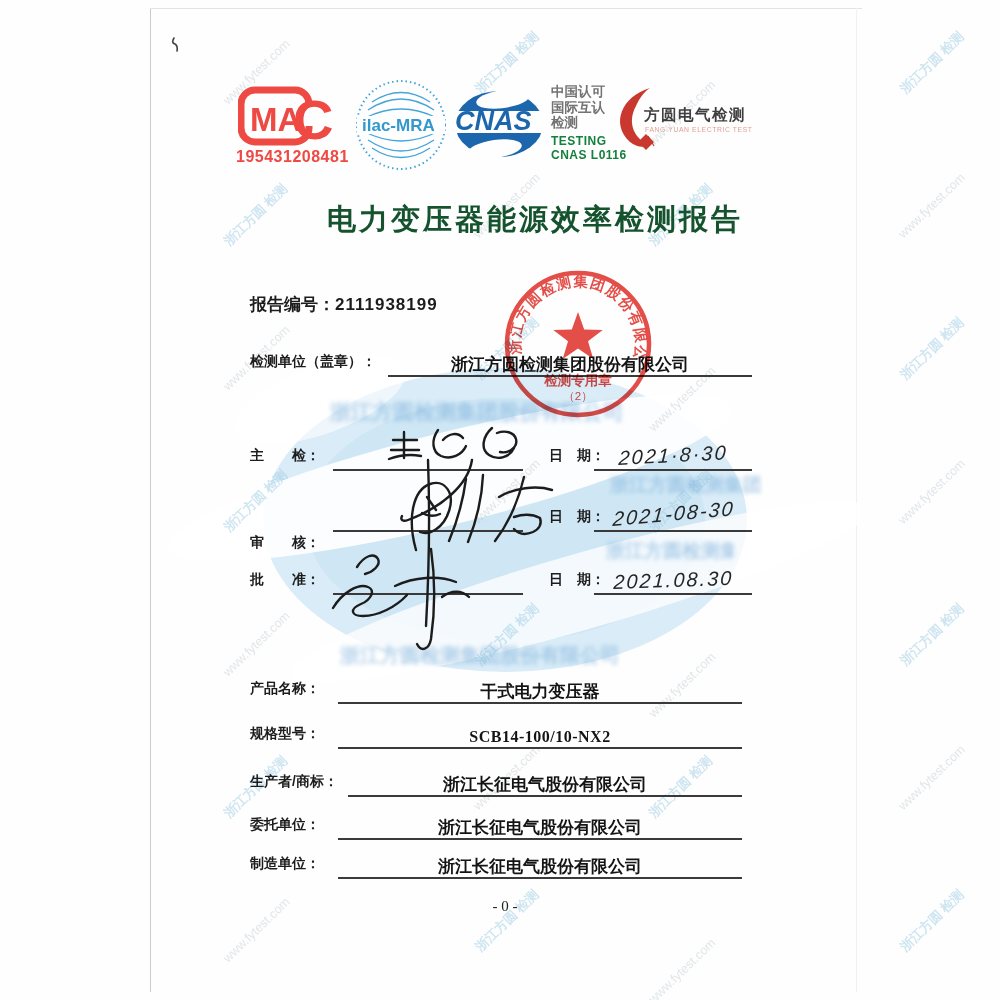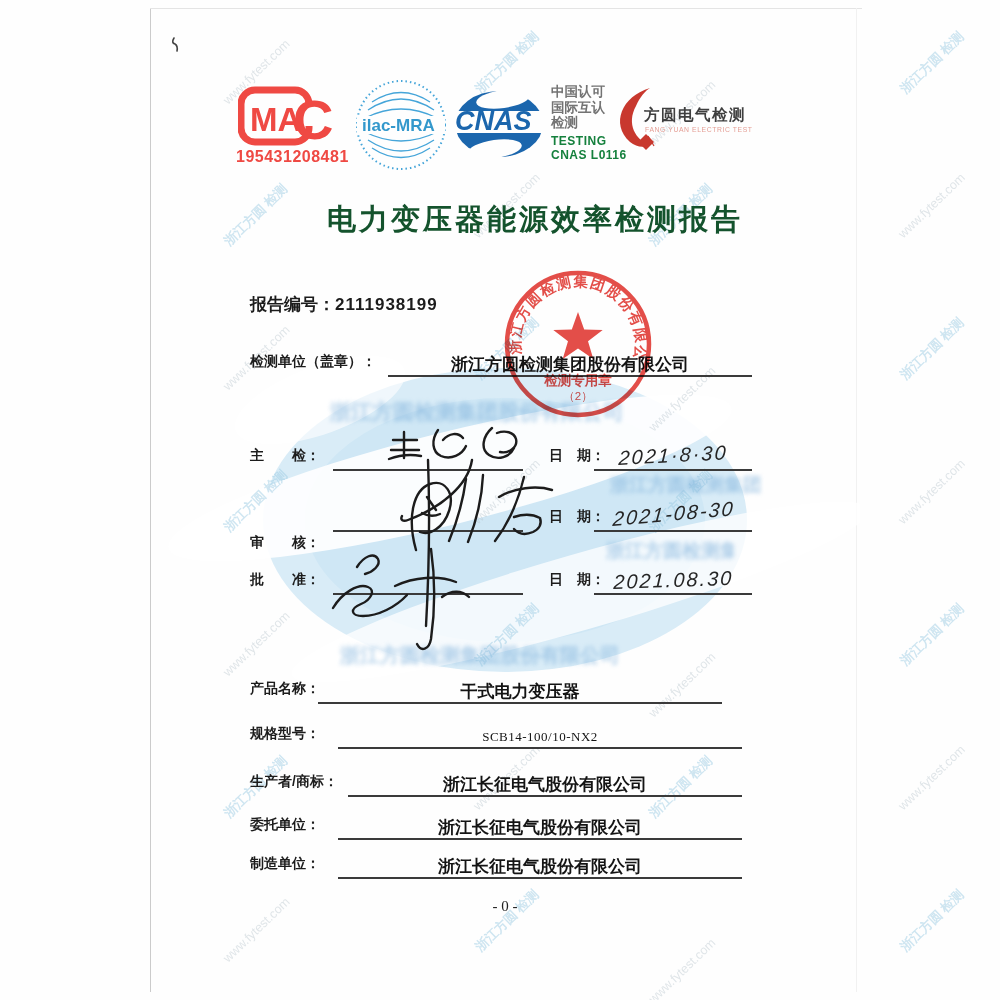--- a/index.html
+++ b/index.html
@@ -37,21 +37,21 @@
   .cnas-cap .enl.first{margin-top:3px;}
   
   .title{left:150px;top:200px;width:770px;text-align:center;z-index:2;
          font-size:29px;font-weight:bold;letter-spacing:3px;color:#14532d;}
   
   .lbl{font-size:14px;font-weight:bold;color:#1c1c1c;z-index:2;white-space:nowrap;}
   .fieldline{border-bottom:2px solid #3a3a3a;height:24px;text-align:center;z-index:2;
              display:flex;align-items:flex-end;justify-content:center;}
   .fieldline .val{font-family:"Liberation Serif",serif;font-weight:bold;font-size:17px;
                   line-height:20px;color:#141414;white-space:nowrap;}
-  .fieldline .val.model{font-weight:400;font-size:13px;letter-spacing:.5px;}
+  .fieldline .val.model{font-weight:700;font-size:16px;letter-spacing:.5px;}
   .hand{font-style:italic;font-size:20px;letter-spacing:2px;color:#252525;
         transform:rotate(-3deg) skewX(-6deg);transform-origin:left bottom;line-height:22px;}
   .hand.d2{transform:rotate(-5deg) skewX(-10deg);}
   .hand.d3{transform:rotate(-2deg) skewX(-4deg);}
   .report-no{left:250px;top:293px;z-index:2;}
   .report-no .lbl,.report-no .num{font-size:17px;font-weight:bold;}
   .report-no .num{letter-spacing:1px;}
   .pagenum{left:150px;top:898px;width:710px;text-align:center;z-index:2;
            font-family:"Liberation Serif",serif;font-size:15px;color:#222;}
   
@@ -225,21 +225,21 @@
     </defs>
   <text font-size="14.5" font-weight="bold" fill="#e23f39" letter-spacing="1.5">
     <textPath href="#ringArc" startOffset="1">浙江方圆检测集团股份有限公司</textPath>
   </text>
   <polygon fill="#e23f39" points="78,46 71.8,63.5 53.3,64 68,75.2 62.7,93 78,82.5 93.3,93 88,75.2 102.7,64 84.2,63.5"></polygon>
   <text x="78" y="119" text-anchor="middle" font-size="13.5" font-weight="bold" fill="#e23f39">检测专用章</text>
   <text x="78" y="134" text-anchor="middle" font-size="11.5" fill="#e23f39">（2）</text>
 </svg>
 
 <div class="abs lbl" style="left:250px;top:680px;">产品名称：</div>
-<div class="abs fieldline" style="left:318px;top:678px;width:404px;">
+<div class="abs fieldline" style="left:338px;top:678px;width:404px;">
   <span class="val">干式电力变压器</span>
 </div>
 
 <div class="abs lbl" style="left:250px;top:725px;">规格型号：</div>
 <div class="abs fieldline" style="left:338px;top:723px;width:404px;">
   <span class="val model">SCB14-100/10-NX2</span>
 </div>
 
 <div class="abs lbl" style="left:250px;top:773px;">生产者/商标：</div>
 <div class="abs fieldline" style="left:348px;top:771px;width:394px;">

